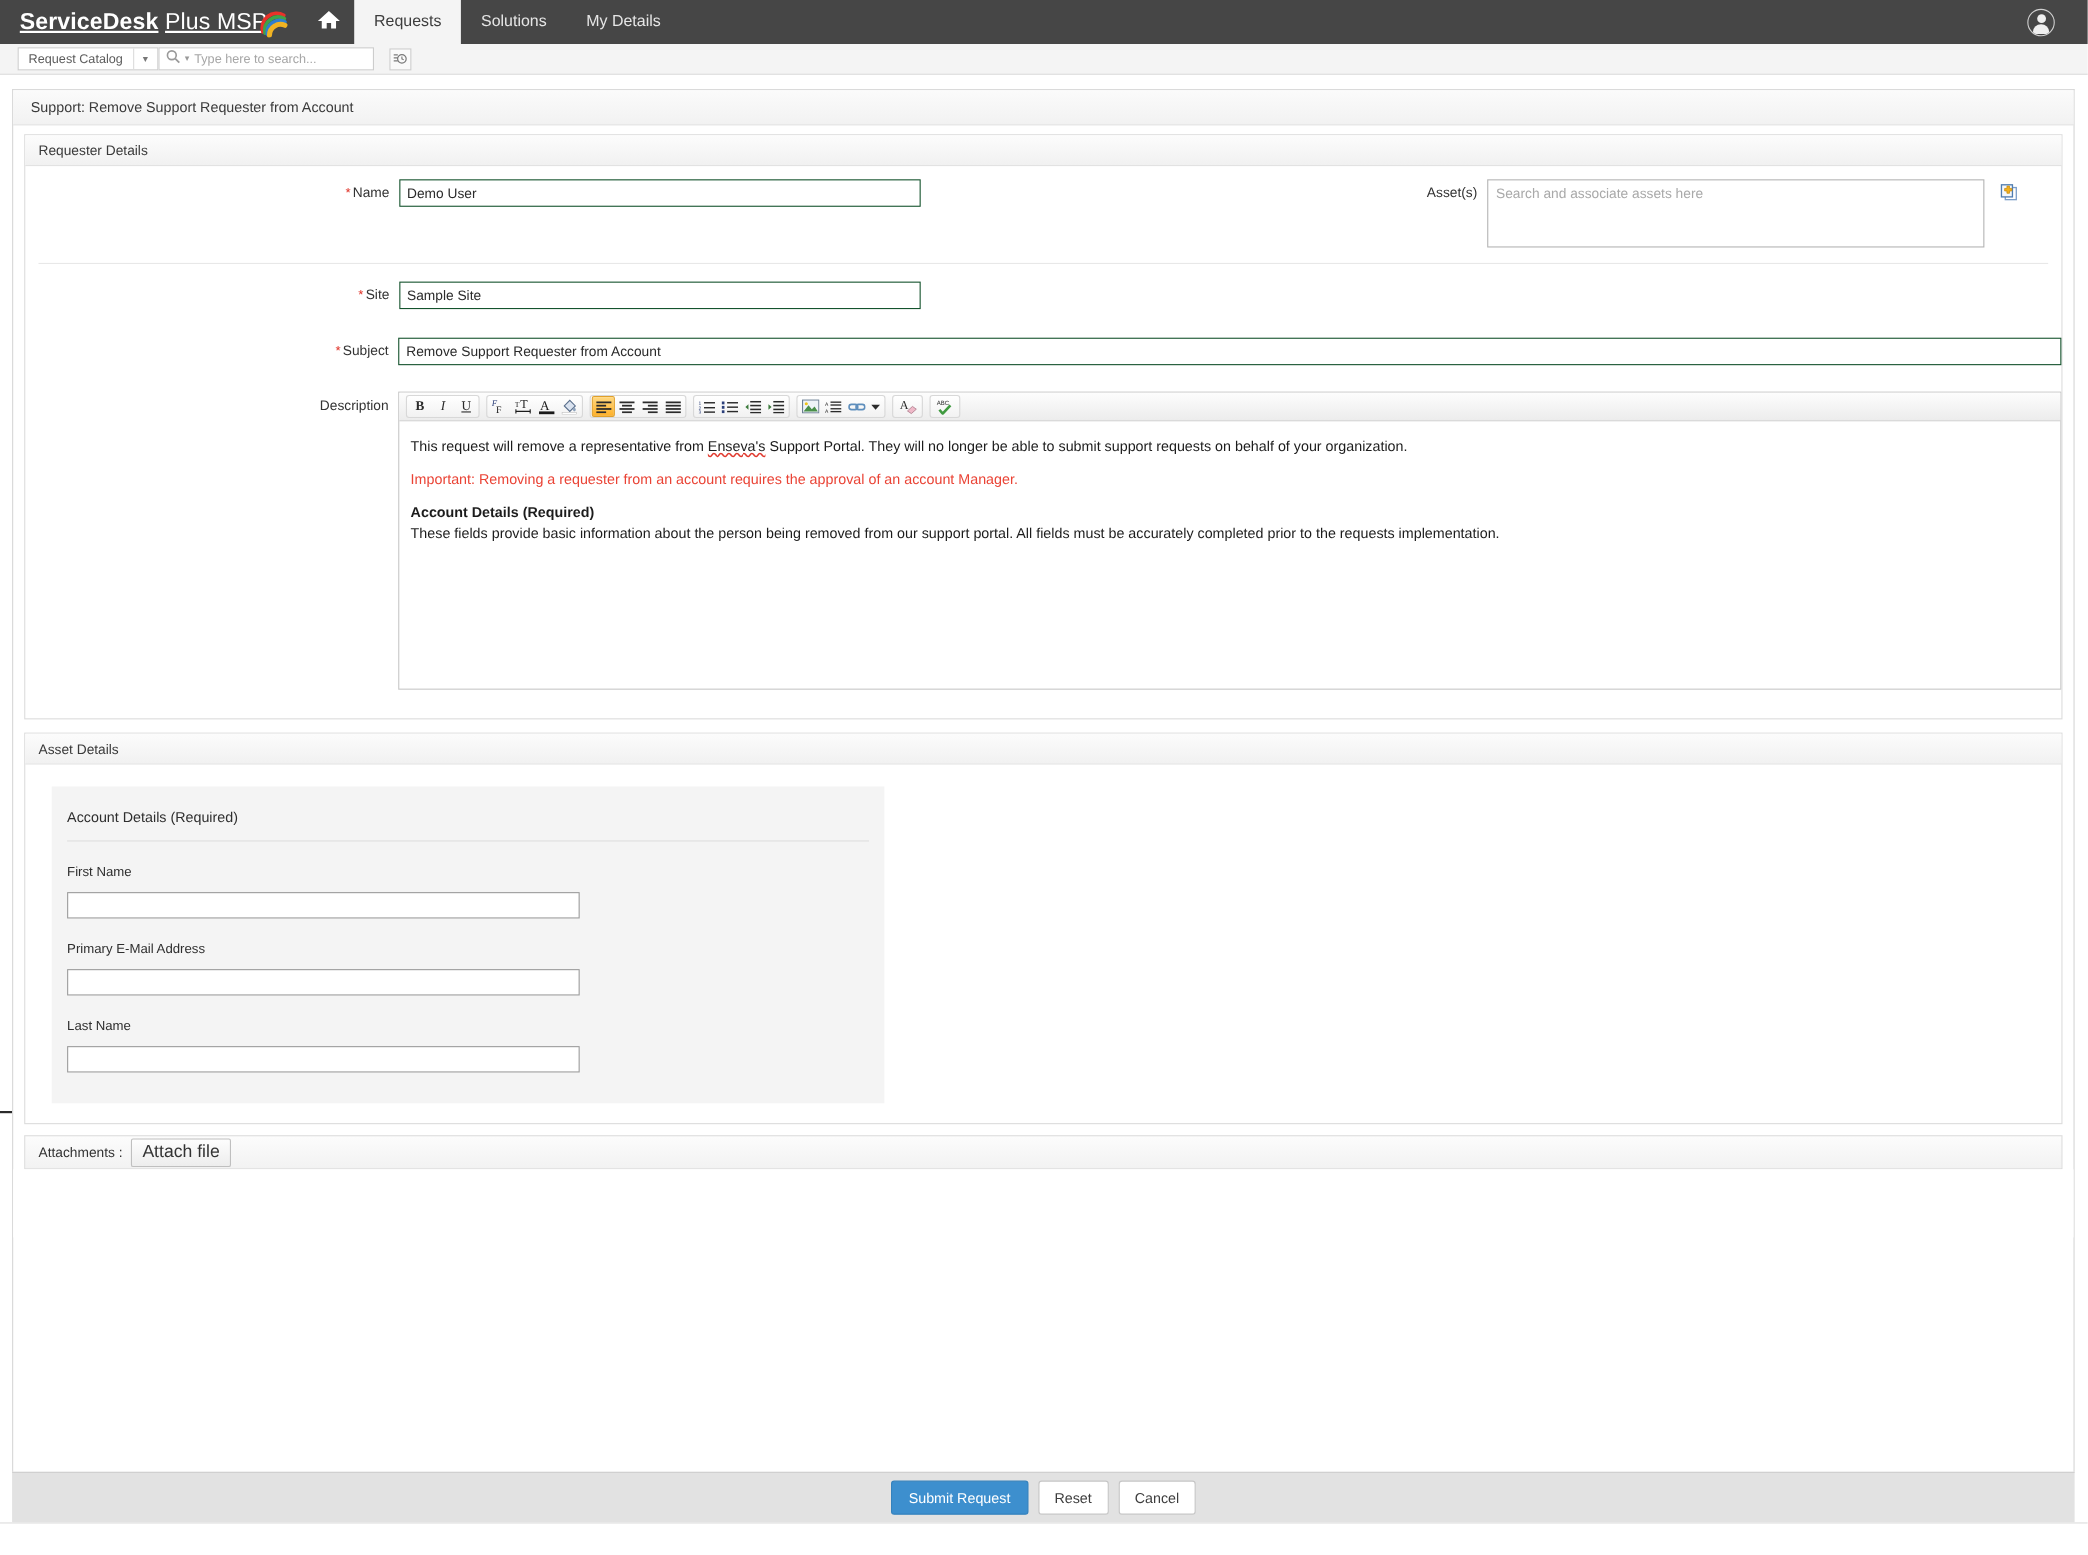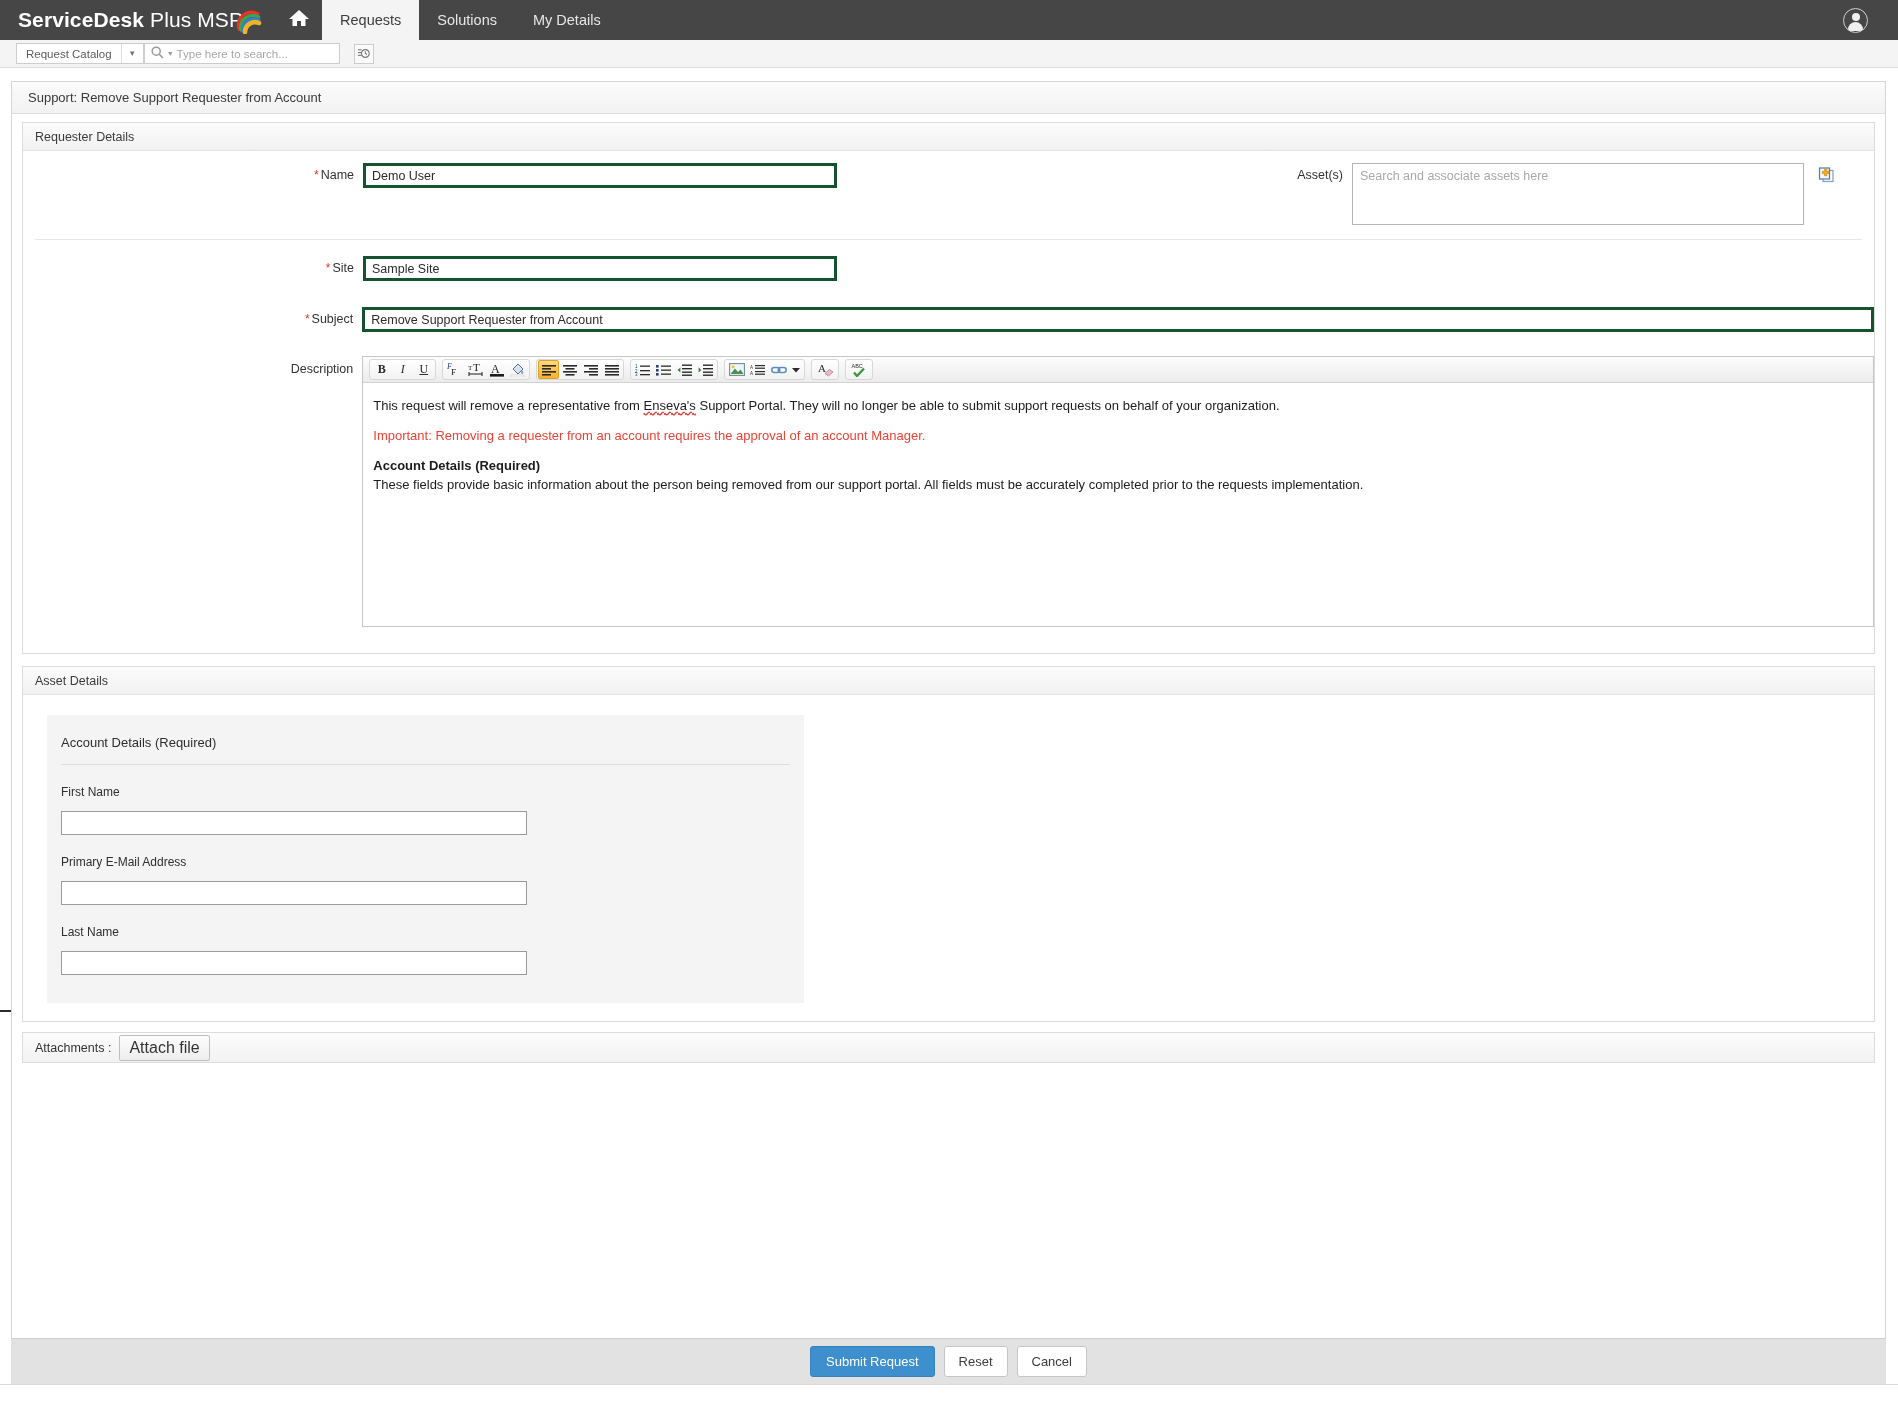--- a/index.html
+++ b/index.html
@@ -20,20 +20,21 @@
     align-items: stretch;
     position: relative;
   }
   .brand {
     display: flex; align-items: center;
     padding: 0 14px 0 18px;
     color: #ffffff;
     font-size: 21px;
     letter-spacing: .1px;
     white-space: nowrap;
+    text-decoration: underline;
   }
   .brand .b-bold { font-weight: bold; }
   .brand .b-norm { font-weight: normal; margin-left: 6px; }
   .brand-swoosh {
     position: relative; width: 26px; height: 28px; margin-left: -7px;
   }
   .brand-swoosh svg { position: absolute; left: 0; top: 2px; }
 
   .home-btn {
     display: flex; align-items: center; justify-content: center;
@@ -166,21 +167,21 @@
     text-align: right;
     padding-right: 9px;
     padding-top: 5px;
     font-size: 12.5px;
     color: #333;
     white-space: nowrap;
   }
   .req-star { color: #e0352b; font-size: 12px; margin-right: 2px; }
   .finput {
     height: 25px;
-    border: 3px solid #14532d;
+    border: 1px solid #14532d;
     background: #ffffff;
     font-size: 12.5px;
     color: #2b2b2b;
     padding: 0 6px;
     display: flex; align-items: center;
     font-family: "Liberation Sans", sans-serif;
   }
   .ph { color: #a9a9a9; }
 
   

